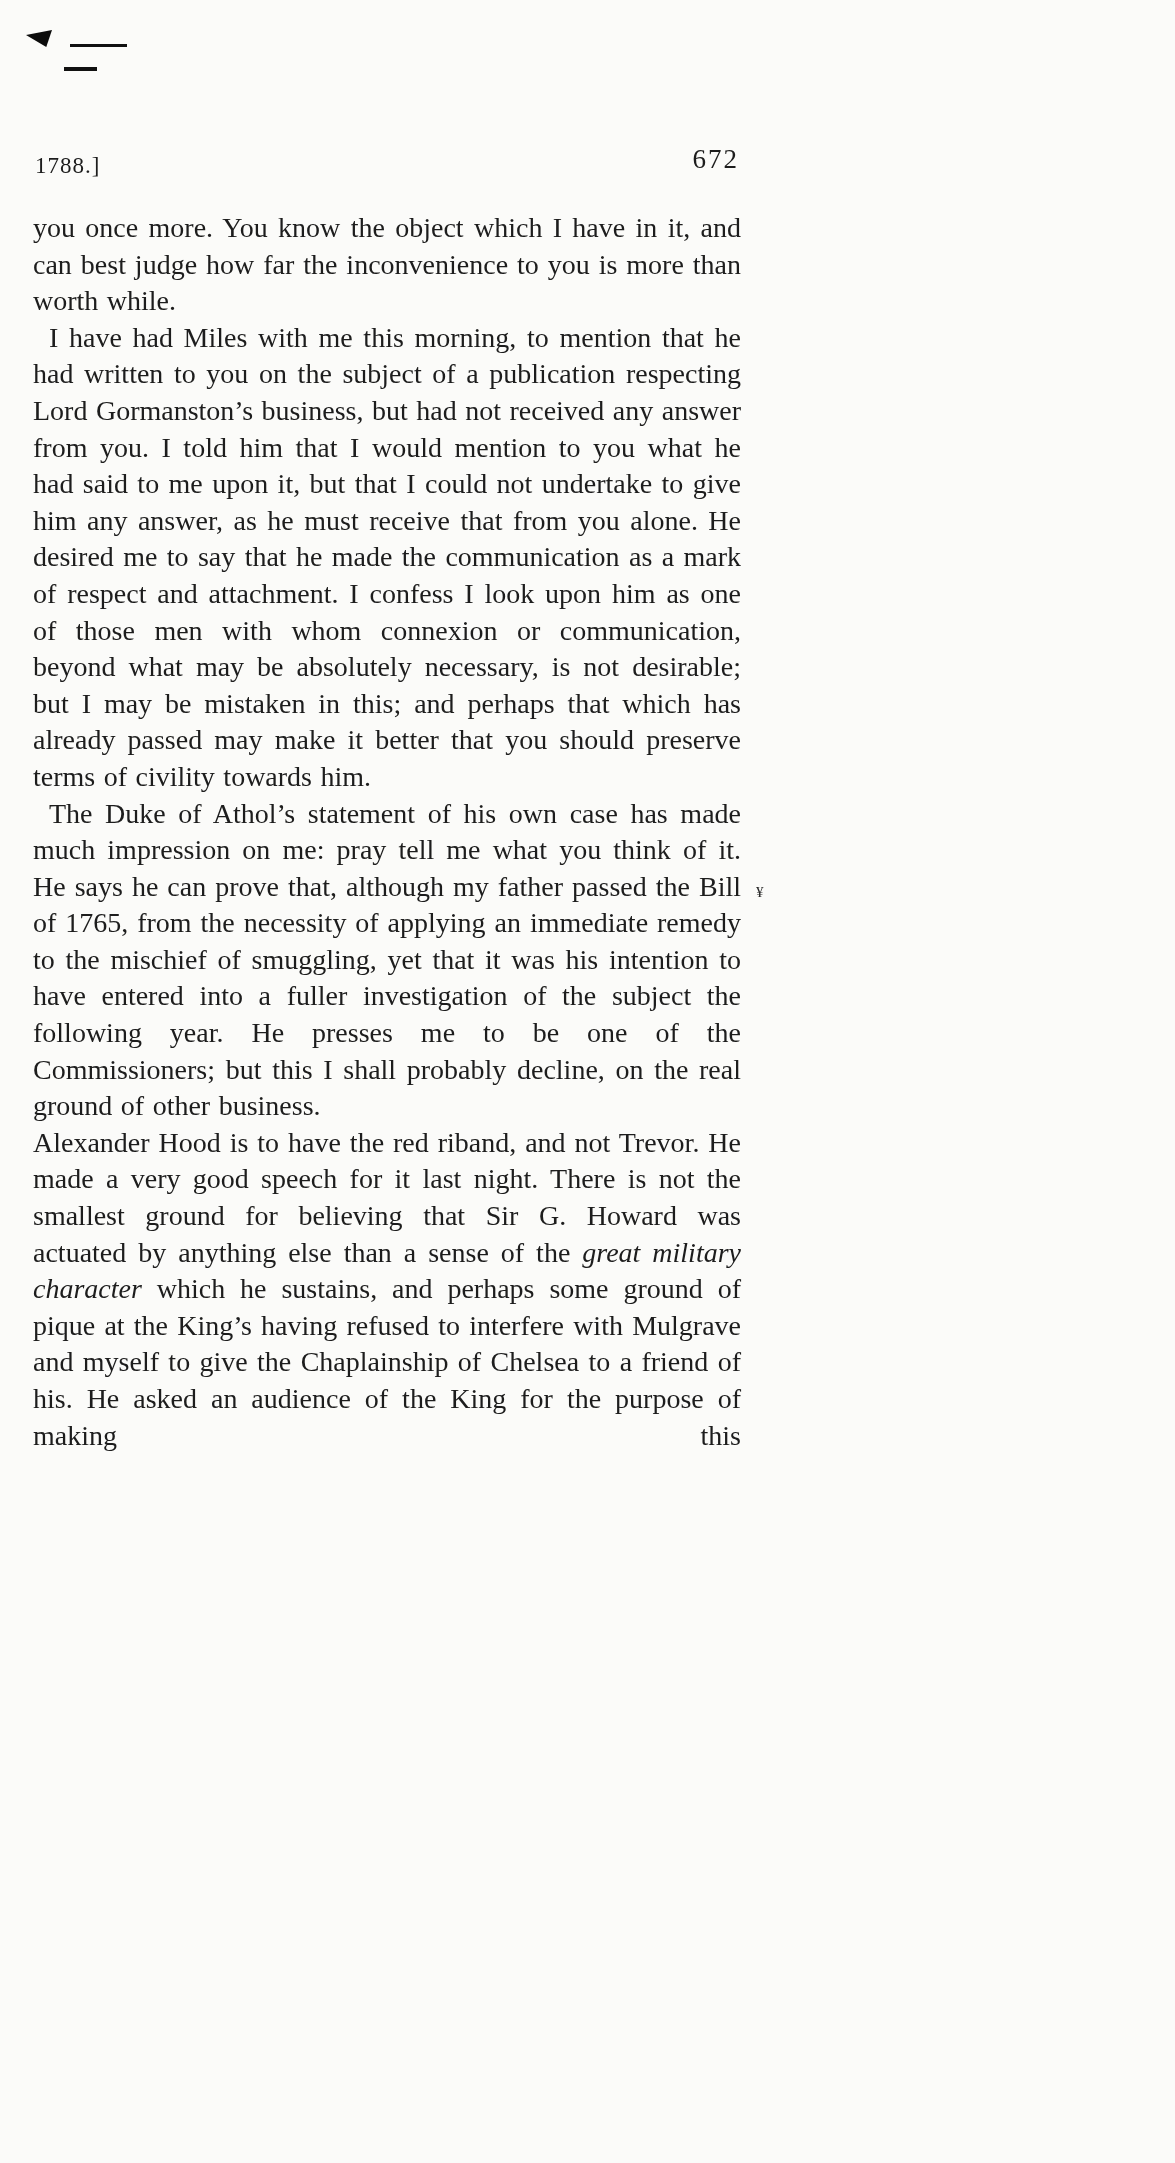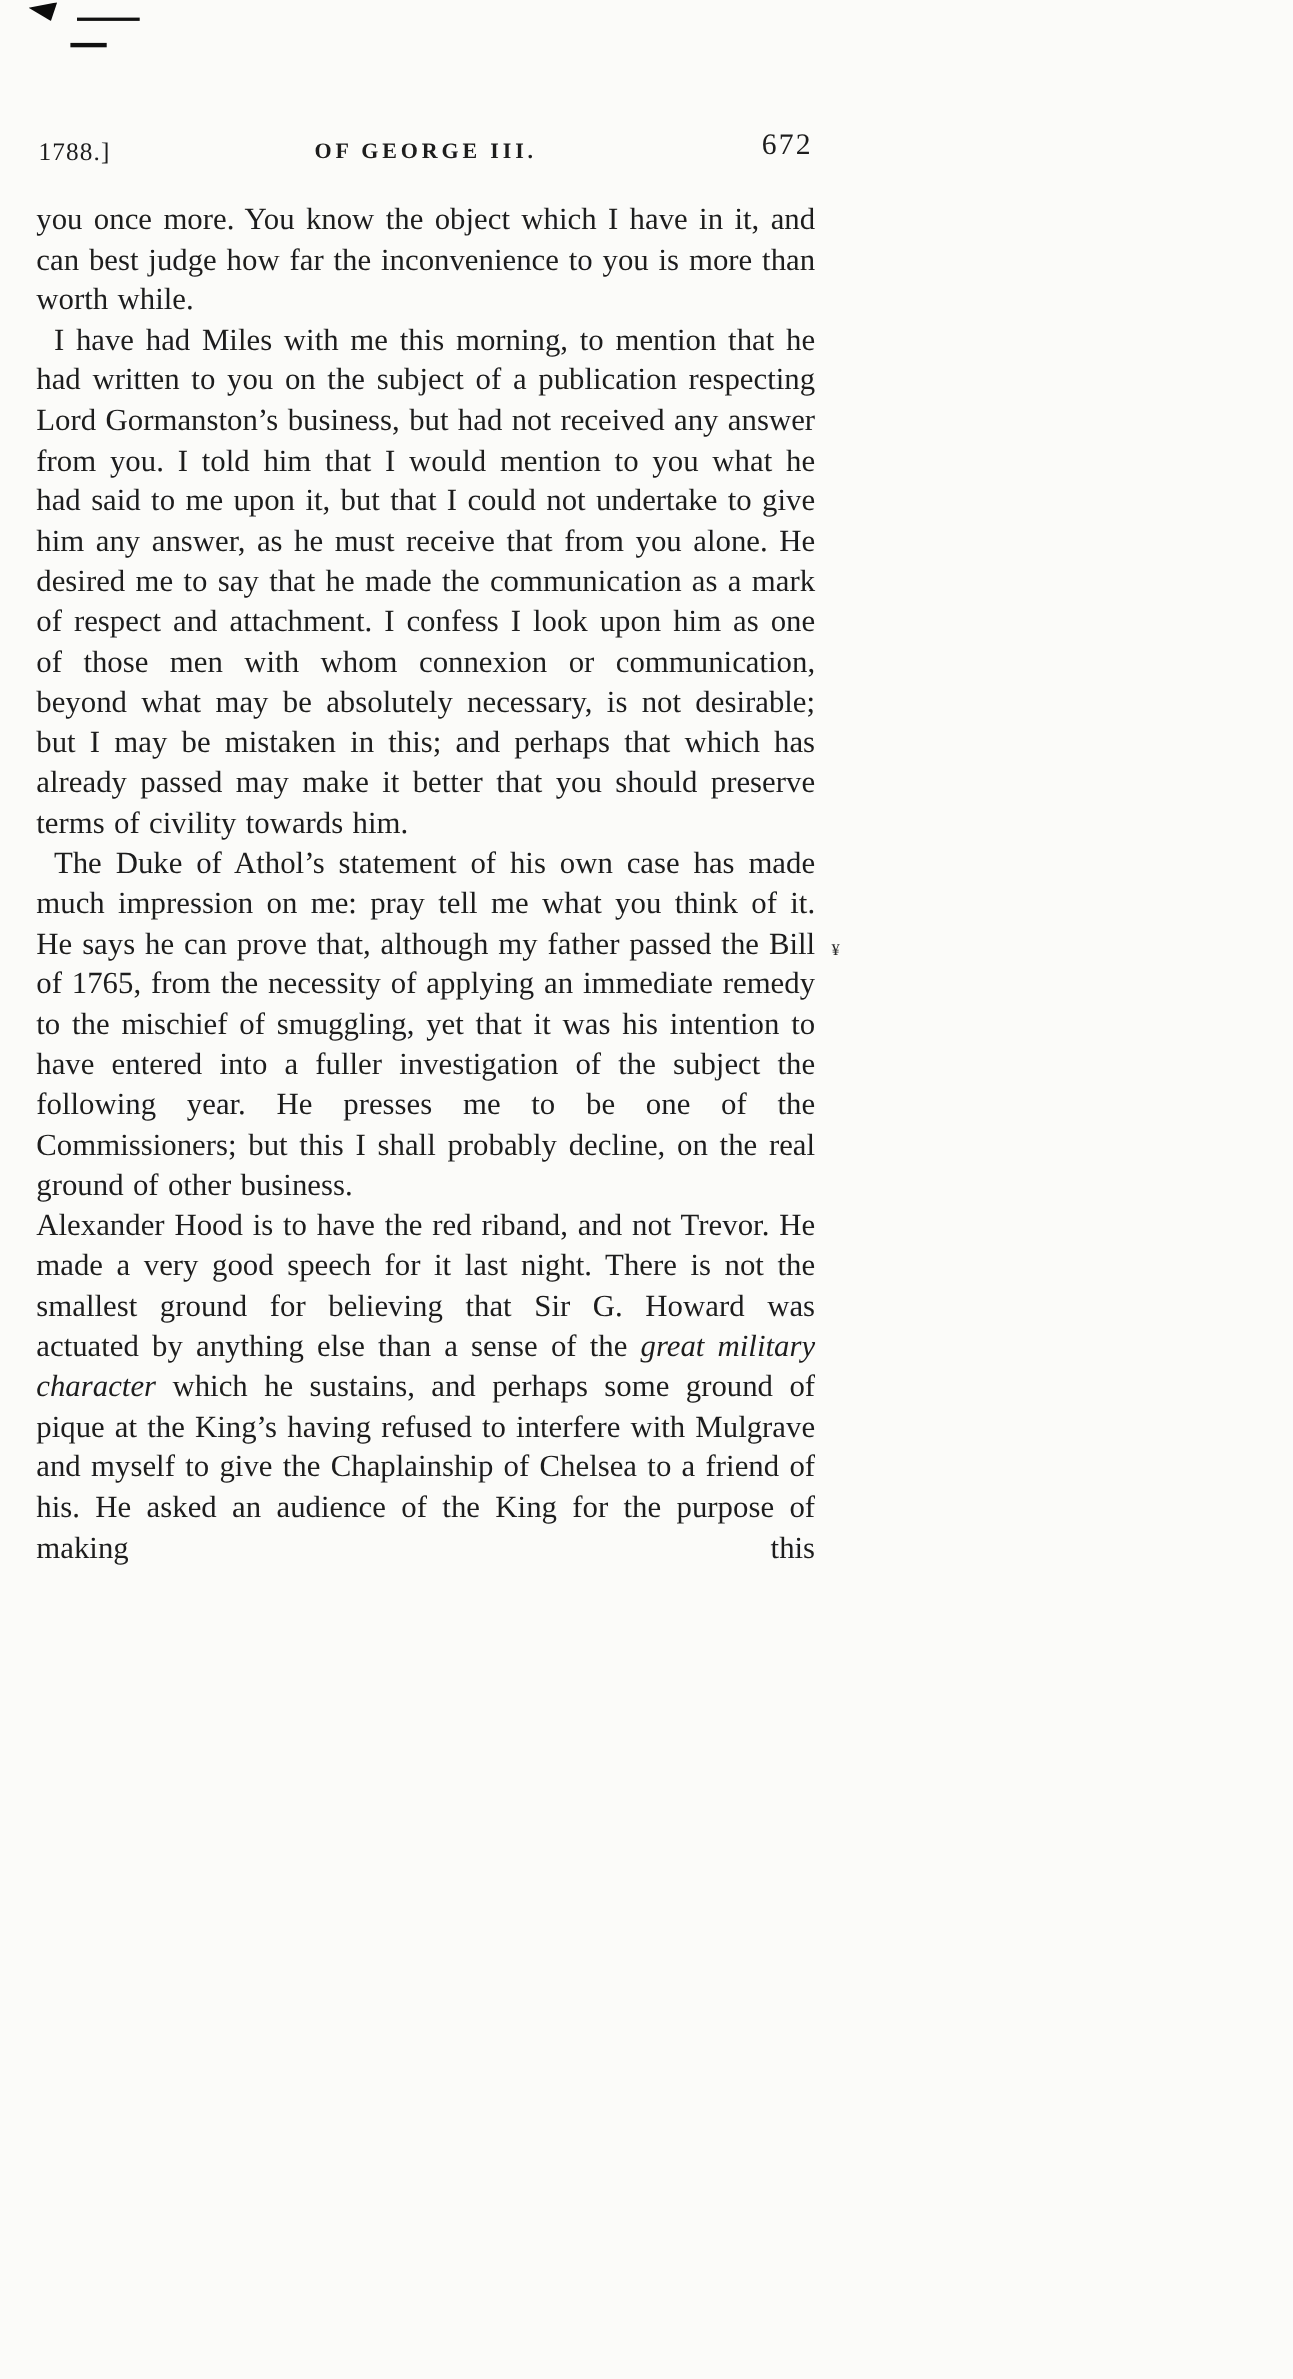--- a/index.html
+++ b/index.html
@@ -11,20 +11,21 @@
     height: 2163px;
     background: #fbfbf9;
     position: relative;
     font-family: "Liberation Serif", "DejaVu Serif", serif;
     color: #1d1d1d;
     overflow: hidden;
   }
   .page {
     position: absolute;
     inset: 0;
+    margin-top: 28px;
   }
 
   
   .artifact-triangle {
     position: absolute;
     left: 26px;
     top: 2px;
     width: 26px;
     height: 17px;
     background: #0c0c0c;
@@ -116,21 +117,20 @@
 <body>
 
 <div class="page">
 
   <div class="artifact-triangle"></div>
   <div class="artifact-line a1"></div>
   <div class="artifact-line a2"></div>
 
   <div class="running-head">
     <span class="rh-year">1788.]</span>
-    <span class="rh-title">OF GEORGE III.</span>
     <span class="rh-num">672</span>
   </div>
 
   <div class="text-col">
     <p>you once more. You know the object which I have in it, and can best judge how far the inconvenience to you is more than worth while.</p>
     <p class="indent">I have had Miles with me this morning, to mention that he had written to you on the subject of a publication respecting Lord Gormanston’s business, but had not received any answer from you. I told him that I would mention to you what he had said to me upon it, but that I could not undertake to give him any answer, as he must receive that from you alone. He desired me to say that he made the communication as a mark of respect and attachment. I confess I look upon him as one of those men with whom connexion or communication, beyond what may be absolutely necessary, is not desirable; but I may be mistaken in this; and perhaps that which has already passed may make it better that you should preserve terms of civility towards him.</p>
     <p class="indent">The Duke of Athol’s statement of his own case has made much impression on me: pray tell me what you think of it. He says he can prove that, although my father passed the Bill of 1765, from the necessity of applying an immediate remedy to the mischief of smuggling, yet that it was his intention to have entered into a fuller investigation of the subject the following year. He presses me to be one of the Commissioners; but this I shall probably decline, on the real ground of other business.</p>
     <p class="last-par"><span>Alexander Hood is to have the red riband, and not Trevor. He made a very good speech for it last night. There is not the smallest ground for believing that Sir G. Howard was actuated by anything else than a sense of the </span><em>great military character</em><span> which he sustains, and perhaps some ground of pique at the King’s having refused to interfere with Mulgrave and myself to give the Chaplainship of Chelsea to a friend of his. He asked an audience of the King for the purpose of making this</span></p>
   </div>
 

